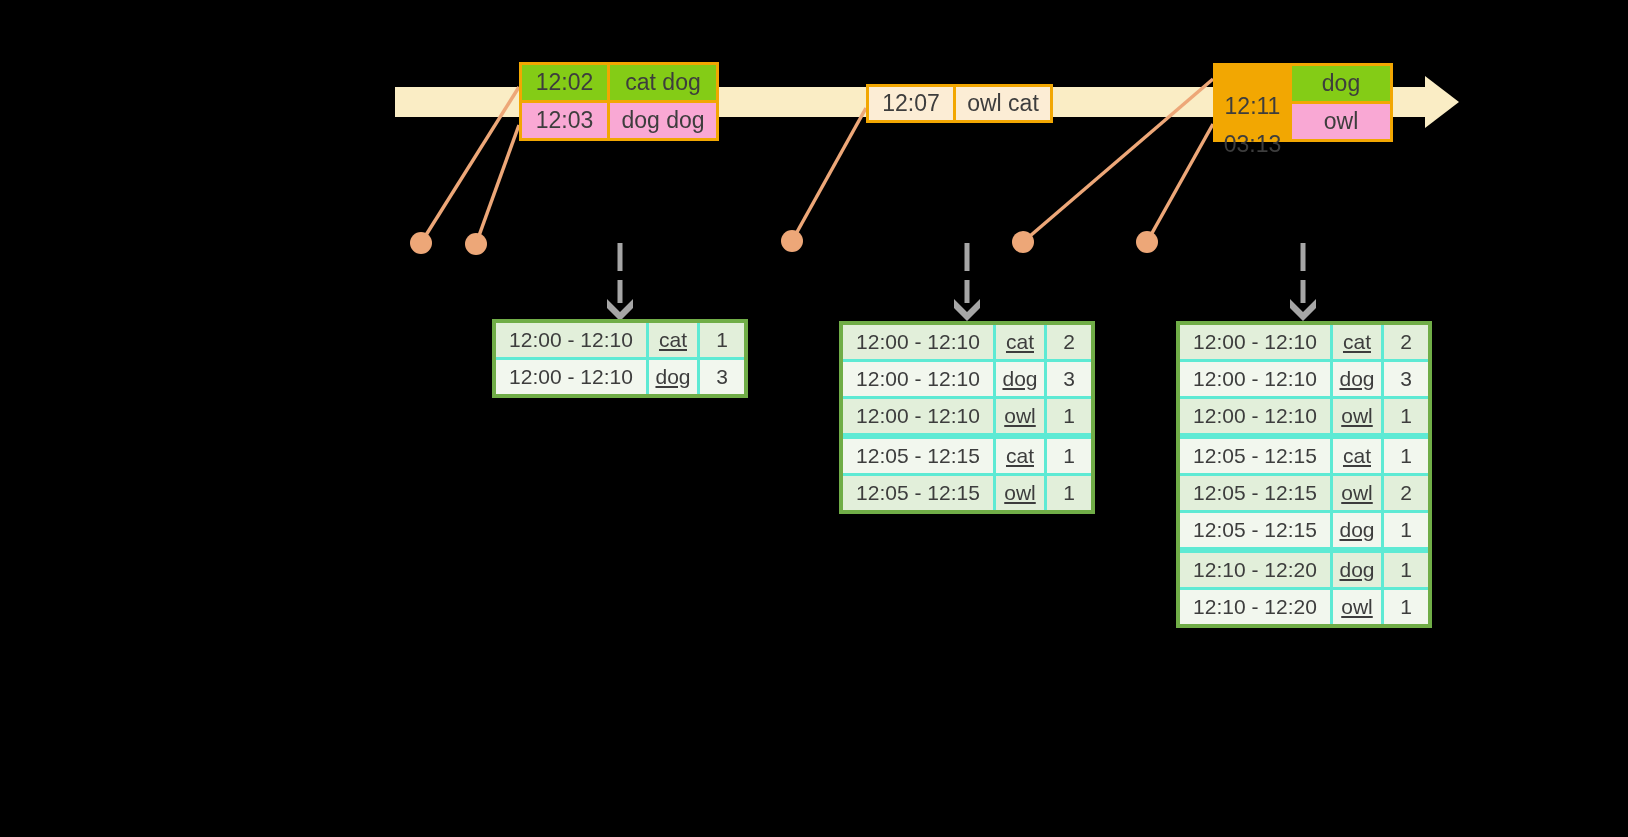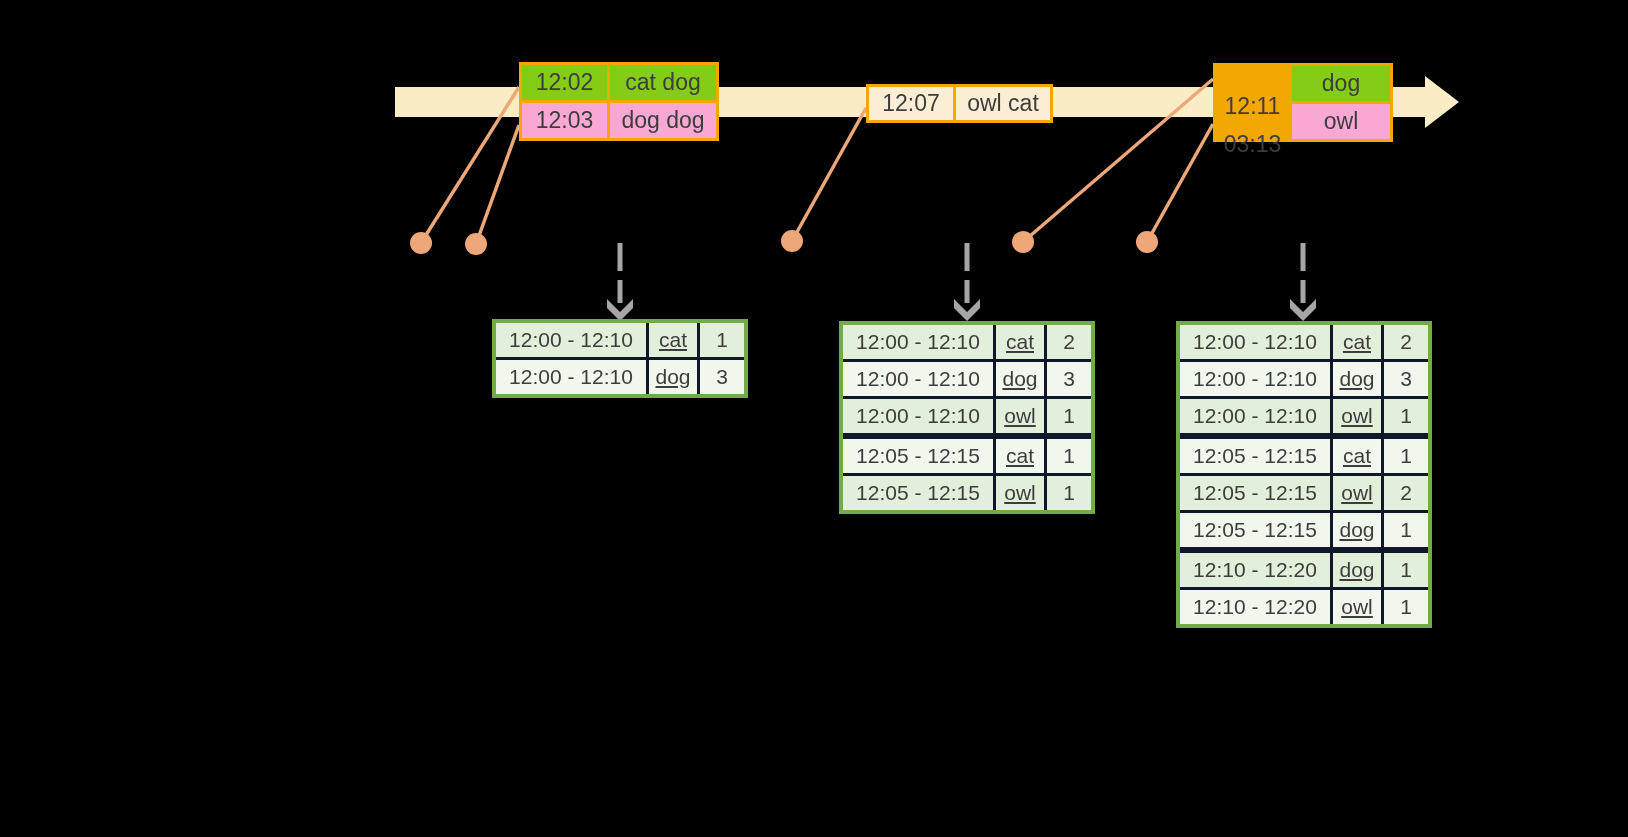--- a/index.html
+++ b/index.html
@@ -21,21 +21,21 @@
   .ecell{display:flex;align-items:center;justify-content:center;font-size:23px;}
   .shade-dark  .ecell{background:#84cc16;text-align:right;}
   .shade-light .ecell{background:#f9a8d4;}
   .shade-mid   .ecell{background:#FCEDD5;}
   .et1{left:519px;top:62px;}  .et1 .tcol{width:85px;}  .et1 .wcol{width:106px;}
   .et2{left:866px;top:84px;}  .et2 .tcol{width:84px;}  .et2 .wcol{width:94px;}
   .et3{left:1213px;top:63px;} .et3 .tcol{width:73px;margin-top:40px;}  .et3 .wcol{width:98px;}
 
   
   .gtable{
-    position:absolute;background:#0f172a;border:4px solid #70AD47;
+    position:absolute;background:#5eead4;border:4px solid #70AD47;
     display:flex;flex-direction:column;gap:3px;z-index:3;
   }
   .grow{display:flex;gap:3px;height:34px;}
   .grow.group-start{margin-top:3px;}
   .gcell{display:flex;align-items:center;justify-content:center;font-size:21px;}
   .g-dark  .gcell{background:#E2EFDA;}
   .g-light .gcell{background:#F2F7EE;}
   .wincol{width:150px;} .wordcol{width:48px;text-decoration:underline;} .cntcol{width:44px;}
   .gt1{left:492px;top:319px;}
   .gt2{left:839px;top:321px;}

